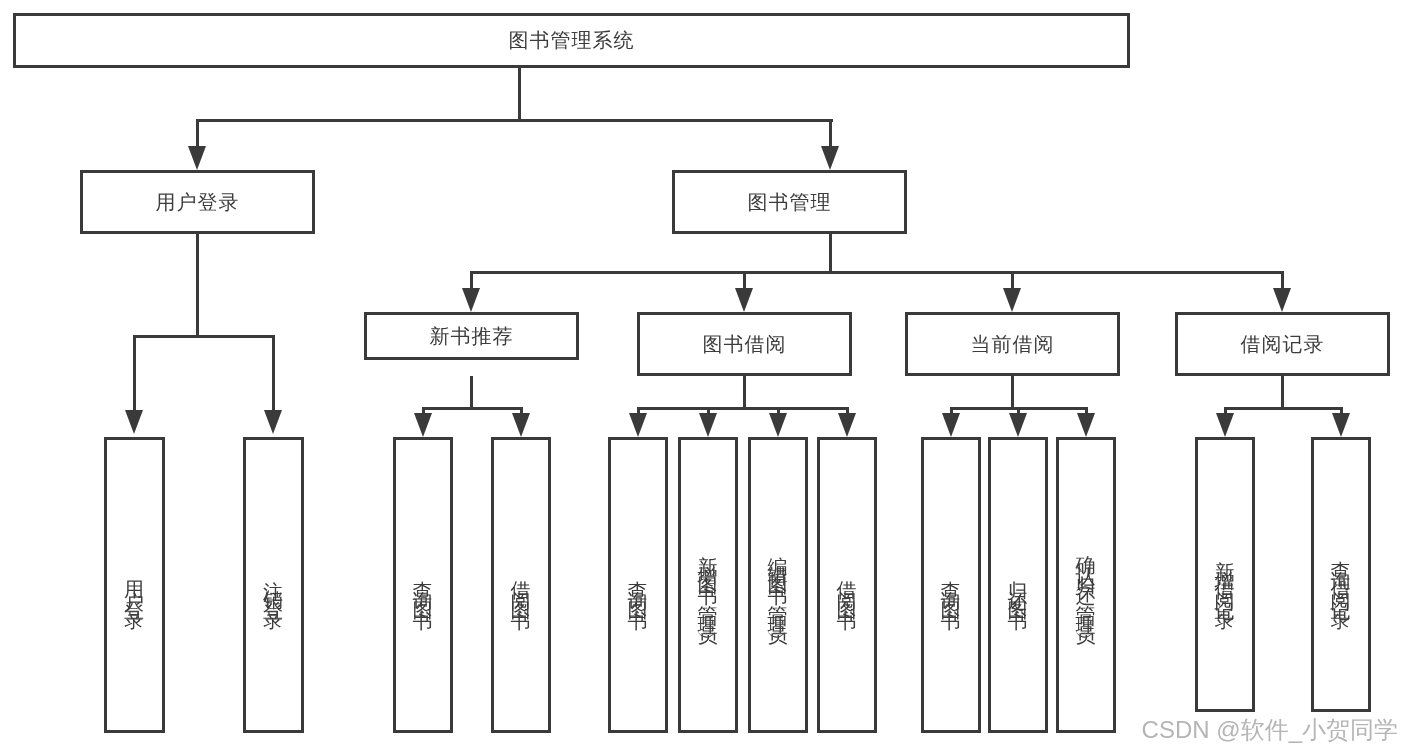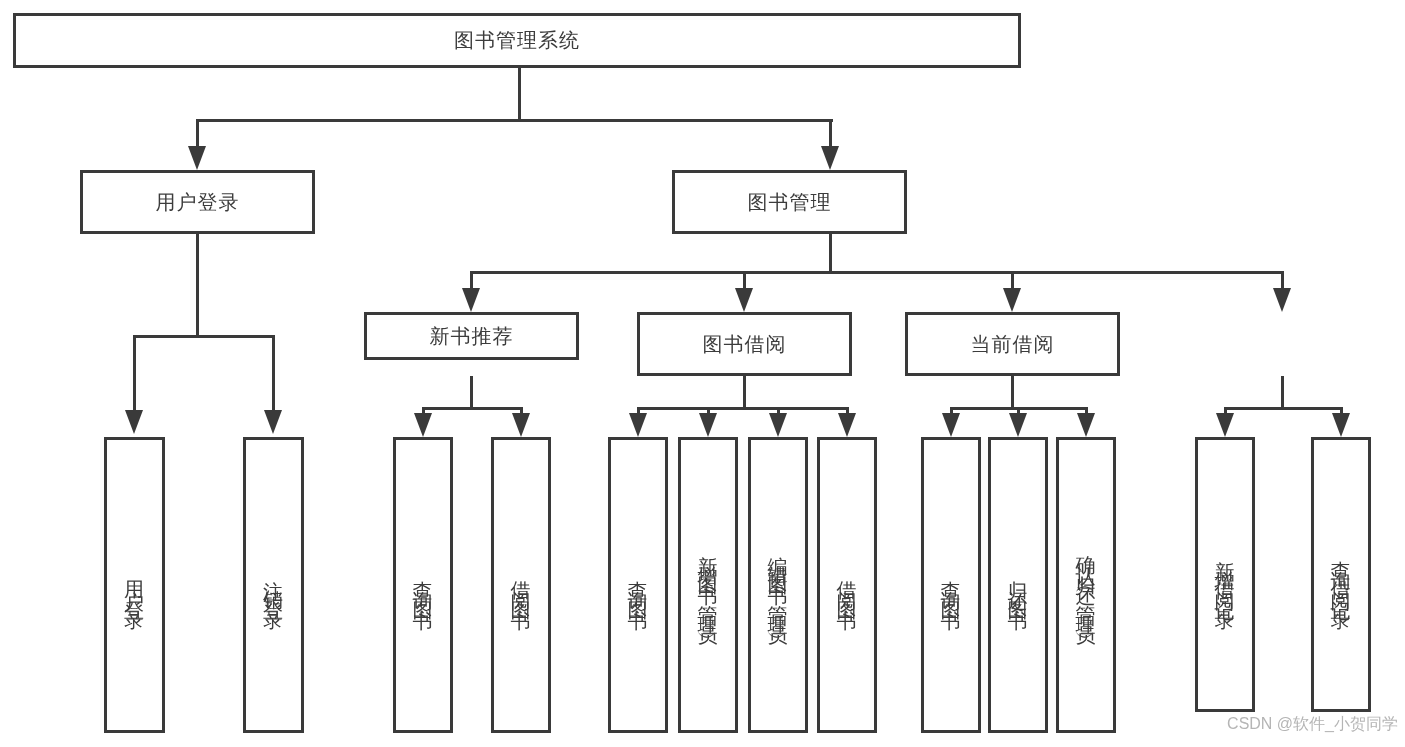--- a/index.html
+++ b/index.html
@@ -37,32 +37,32 @@
   .hline{position:absolute;height:3px;background:var(--line);}
   .tri{
     position:absolute;width:0;height:0;
     border-left:9px solid transparent;
     border-right:9px solid transparent;
     border-top:24px solid var(--line);
   }
   .watermark{
     position:absolute;
     color:var(--wm);
-    font-size:16px;
+    font-size:24px;
     white-space:nowrap;
     text-shadow:0 0 2px #ffffff;
     z-index:5;
   }
 </style>
 </head>
 <body>
 
 <div class="canvas">
 
-  <div class="box" style="left:13px;top:13px;width:1008px;height:55px">
+  <div class="box" style="left:13px;top:13px;width:1117px;height:55px">
     <span>图书管理系统</span>
   </div>
 
   <div class="vline" style="left:518px;top:68px;height:54px"></div>
   <div class="hline" style="left:196px;top:119px;width:637px"></div>
   <div class="vline" style="left:196px;top:119px;height:28px"></div>
   <div class="tri" style="left:188px;top:146px"></div>
   <div class="vline" style="left:829px;top:119px;height:28px"></div>
   <div class="tri" style="left:821px;top:146px"></div>
 
@@ -99,20 +99,23 @@
   <div class="tri" style="left:1273px;top:288px"></div>
 
   <div class="box" style="left:364px;top:312px;width:215px;height:48px">
     <span>新书推荐</span>
   </div>
   <div class="box" style="left:905px;top:312px;width:215px;height:64px">
     <span>当前借阅</span>
   </div>
   <div class="box" style="left:637px;top:312px;width:215px;height:64px">
     <span>图书借阅</span>
+  </div>
+  <div class="box" style="left:1175px;top:312px;width:215px;height:64px">
+    <span>借阅记录</span>
   </div>
 
   <div class="vline" style="left:470px;top:376px;height:34px"></div>
   <div class="hline" style="left:422px;top:407px;width:101px"></div>
   <div class="vline" style="left:422px;top:407px;height:8px"></div>
   <div class="tri" style="left:414px;top:413px"></div>
   <div class="vline" style="left:520px;top:407px;height:8px"></div>
   <div class="tri" style="left:512px;top:413px"></div>
   <div class="box leaf" style="left:393px;top:437px;width:60px;height:296px">
     <span>查询图书</span>

